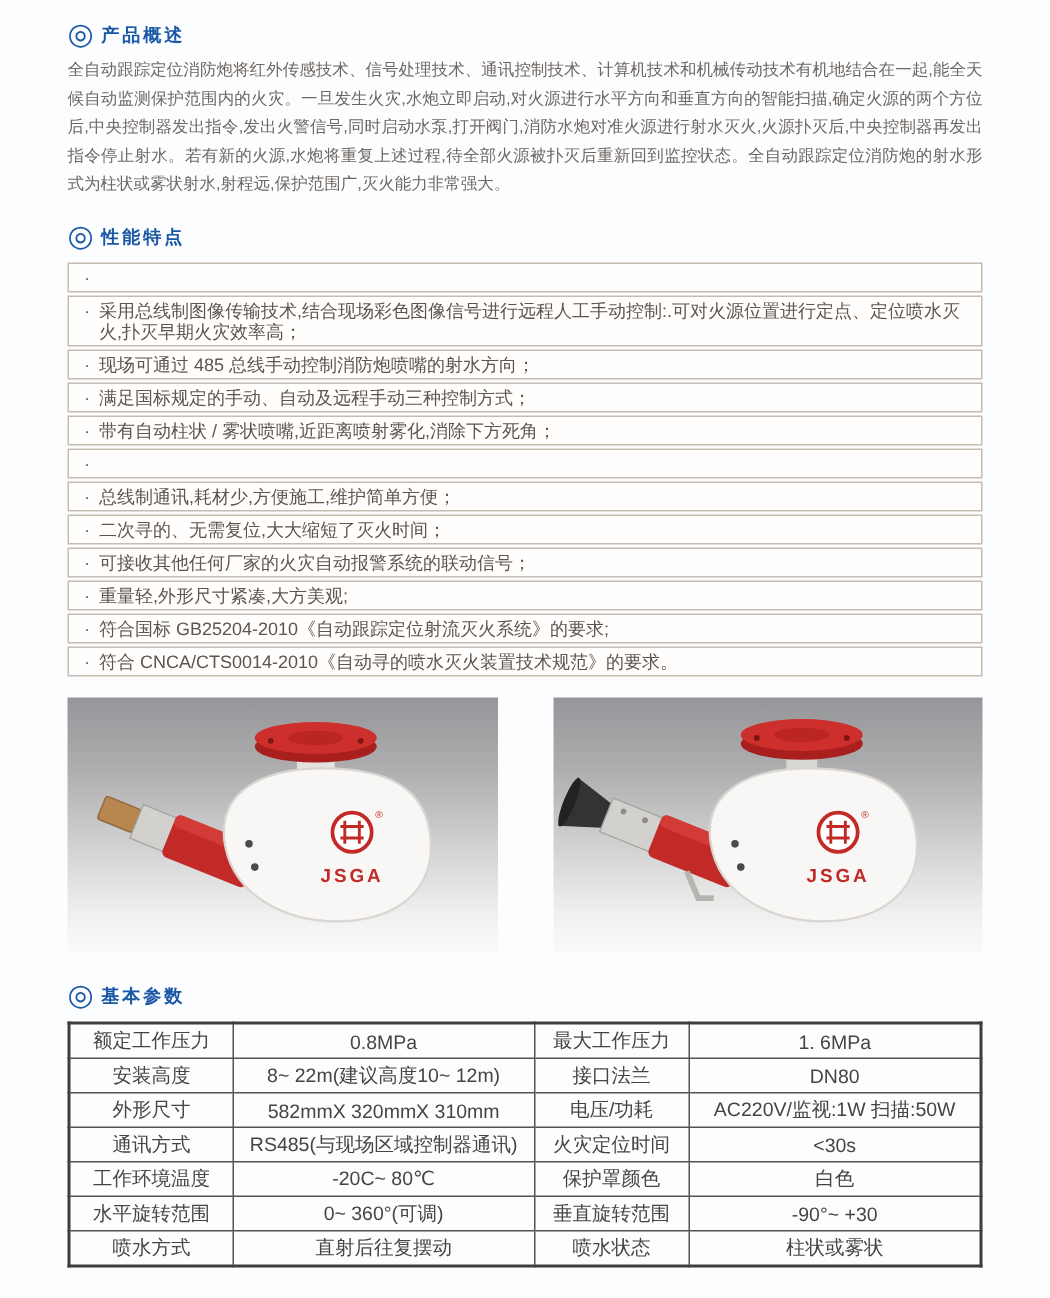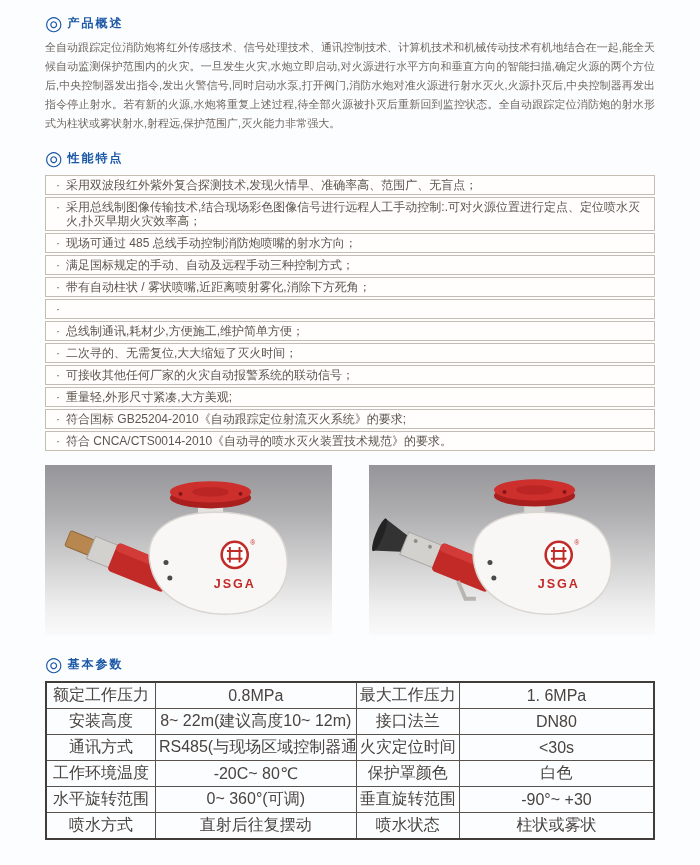--- a/index.html
+++ b/index.html
@@ -24,21 +24,21 @@
 
   
   .gallery{display:flex;gap:37px;margin:6px 0 16px 0;}
   .img-box{flex:1;height:170px;
     background:linear-gradient(180deg,#96969a 0%,#aeaeb0 28%,#d6d6d7 62%,#efefef 84%,#fafafa 100%);}
   .img-box svg{width:100%;height:100%;display:block;}
 
   
   table.params{width:100%;border-collapse:collapse;table-layout:fixed;
     border:2px solid #413d3a;margin-top:4px;}
-  table.params td{border:1px solid #57524e;font-size:16px;color:#494440;
+  table.params td{border:1px solid #57524e;font-size:13px;color:#494440;
     text-align:center;vertical-align:middle;padding:2px 3px;height:15px;
     overflow:hidden;white-space:nowrap;}
 </style>
 </head>
 <body>
 
 <div class="page">
 
   <div class="sec-head">
     <span class="icon">◎</span>
@@ -46,21 +46,20 @@
   </div>
   <div class="overview-body">全自动跟踪定位消防炮将红外传感技术、信号处理技术、通讯控制技术、计算机技术和机械传动技术有机地结合在一起,能全天候自动监测保护范围内的火灾。一旦发生火灾,水炮立即启动,对火源进行水平方向和垂直方向的智能扫描,确定火源的两个方位后,中央控制器发出指令,发出火警信号,同时启动水泵,打开阀门,消防水炮对准火源进行射水灭火,火源扑灭后,中央控制器再发出指令停止射水。若有新的火源,水炮将重复上述过程,待全部火源被扑灭后重新回到监控状态。全自动跟踪定位消防炮的射水形式为柱状或雾状射水,射程远,保护范围广,灭火能力非常强大。</div>
 
   <div class="sec-head">
     <span class="icon">◎</span>
     <span class="ttl">性能特点</span>
   </div>
   <div class="feat-list">
     <div class="feat-item">
         <span class="bullet">·</span>
-        <span>采用双波段红外紫外复合探测技术,发现火情早、准确率高、范围广、无盲点；</span>
       </div>
     <div class="feat-item">
         <span class="bullet">·</span>
         <span>采用总线制图像传输技术,结合现场彩色图像信号进行远程人工手动控制:.可对火源位置进行定点、定位喷水灭火,扑灭早期火灾效率高；</span>
       </div>
     <div class="feat-item">
         <span class="bullet">·</span>
         <span>现场可通过 485 总线手动控制消防炮喷嘴的射水方向；</span>
       </div>
     <div class="feat-item">
@@ -190,20 +189,26 @@
         <td>最大工作压力</td>
         <td>1. 6MPa</td>
       </tr>
       <tr>
         <td>安装高度</td>
         <td>8~ 22m(建议高度10~ 12m)</td>
         <td>接口法兰</td>
         <td>DN80</td>
       </tr>
       <tr>
+        <td>外形尺寸</td>
+        <td>582mmX 320mmX 310mm</td>
+        <td>电压/功耗</td>
+        <td>AC220V/监视:1W 扫描:50W</td>
+      </tr>
+      <tr>
         <td>通讯方式</td>
         <td>RS485(与现场区域控制器通讯)</td>
         <td>火灾定位时间</td>
         <td>&lt;30s</td>
       </tr>
       <tr>
         <td>工作环境温度</td>
         <td>-20C~ 80℃</td>
         <td>保护罩颜色</td>
         <td>白色</td>

